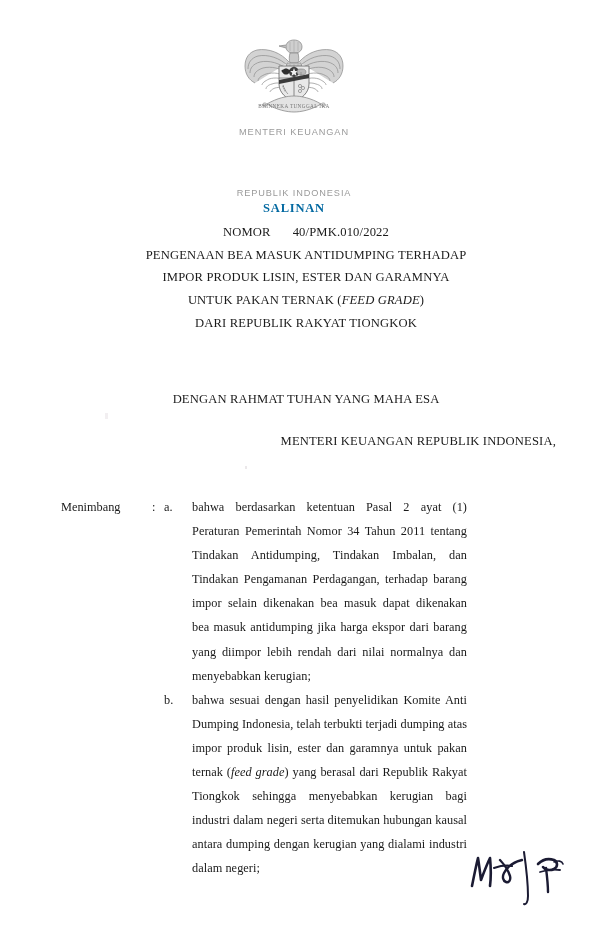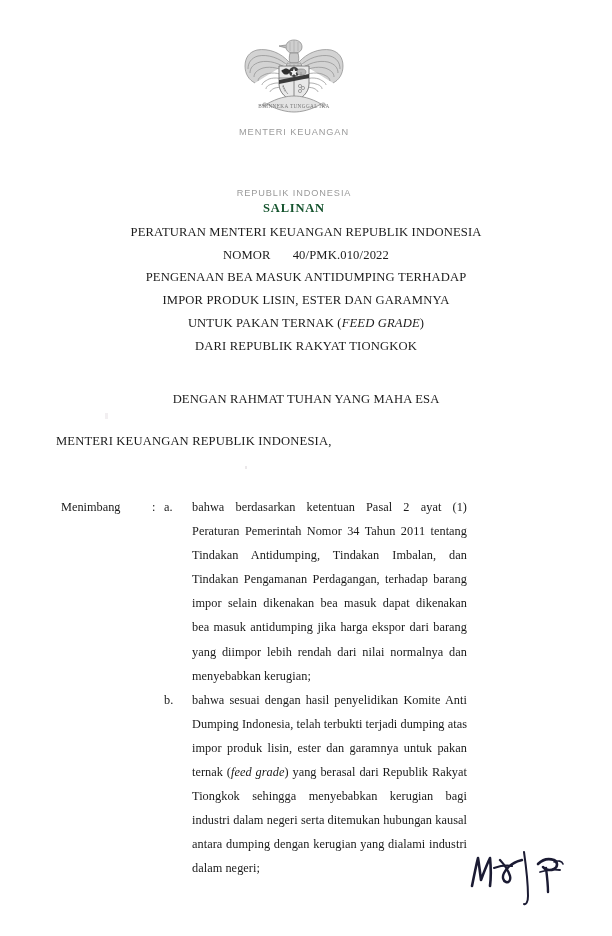--- a/index.html
+++ b/index.html
@@ -37,21 +37,21 @@
     line-height: 12.5px;
     text-transform: uppercase;
     margin-top: 48px;
   }
   .ministry-line.first { margin-top: 4px; }
   .salinan {
     font-family: "Liberation Serif", serif;
     font-weight: bold;
     font-size: 12.5px;
     letter-spacing: 0.8px;
-    color: #14532d;
+    color: #0369a1;
     margin-top: 2px;
   }
 
   
   .title-block {
     position: absolute;
     top: 221px;
     left: 56px;
     width: 500px;
     text-align: center;
@@ -70,21 +70,21 @@
     width: 500px;
     text-align: center;
     font-size: 12.6px;
     letter-spacing: 0.15px;
   }
   .menteri-line {
     position: absolute;
     top: 434px;
     left: 56px;
     width: 500px;
-    text-align: left;
+    text-align: right;
     font-size: 12.6px;
     letter-spacing: 0.15px;
   }
   .faint-mark {
     position: absolute;
     top: 413px;
     left: 105px;
     width: 3px;
     height: 6px;
     background: #f2eff1;
@@ -228,21 +228,20 @@
         <text x="51" y="71.5" font-family="Liberation Serif, serif" font-size="5.2" fill="#757575" text-anchor="middle" stroke="none" letter-spacing="0.4">BHINNEKA TUNGGAL IKA</text>
       </g>
     </svg>
 
     <div class="ministry-line first">MENTERI KEUANGAN</div>
     <div class="ministry-line">REPUBLIK INDONESIA</div>
     <div class="salinan">SALINAN</div>
   </div>
 
   <div class="title-block">
-    <div>PERATURAN MENTERI KEUANGAN REPUBLIK INDONESIA</div>
     <div>
       <span>NOMOR</span><span class="nomor-gap"></span><span>40/PMK.010/2022</span>
     </div>
     <div>PENGENAAN BEA MASUK ANTIDUMPING TERHADAP</div>
     <div>IMPOR PRODUK LISIN, ESTER DAN GARAMNYA</div>
     <div><span>UNTUK PAKAN TERNAK (</span><span class="ital">FEED GRADE</span><span>)</span></div>
     <div>DARI REPUBLIK RAKYAT TIONGKOK</div>
   </div>
 
   <div class="rahmat">DENGAN RAHMAT TUHAN YANG MAHA ESA</div>

